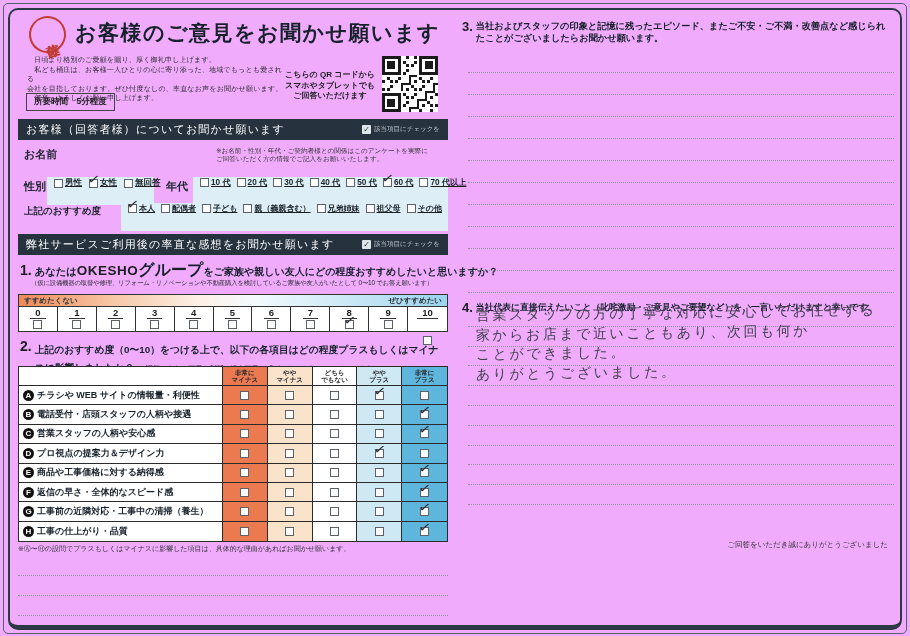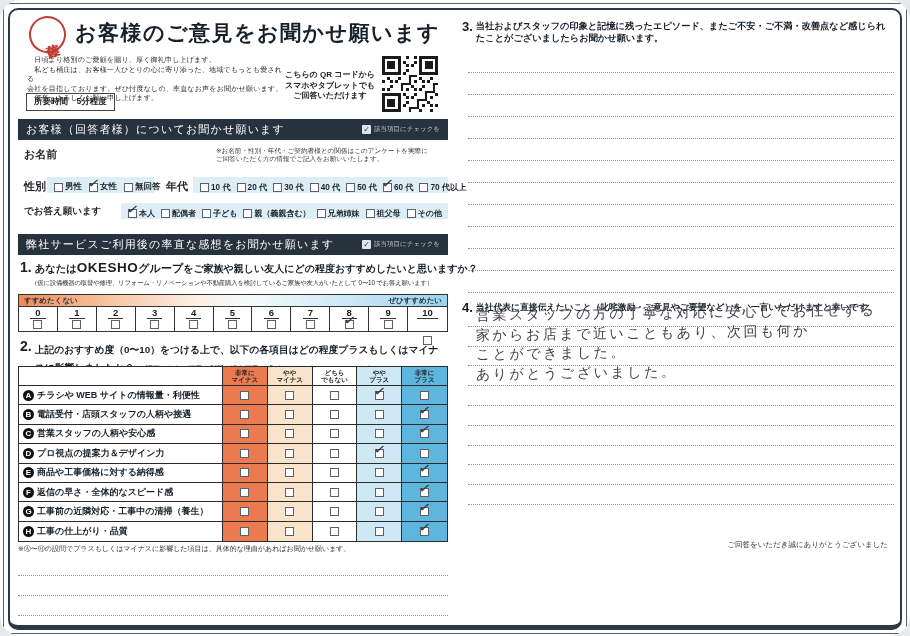--- a/index.html
+++ b/index.html
@@ -1,37 +1,37 @@
 <!DOCTYPE html>
 <html><head>
 <meta charset="utf-8">
 <style>
   html,body{margin:0;padding:0;background:#e7eaec;}
   *{box-sizing:border-box;font-family:"Liberation Sans","DejaVu Sans",sans-serif;}
-  #page{position:relative;width:910px;height:636px;background:#ffffff;color:#1d1d20;overflow:hidden;border-radius:21px;}
+  #page{position:relative;width:910px;height:636px;background:#f0abfc;color:#1d1d20;overflow:hidden;}
   .abs{position:absolute;}
   .preline{white-space:pre-line;}
   
   .frame-outer{position:absolute;left:3px;top:3px;right:3px;bottom:2px;border:1px solid #55606b;border-radius:5px;pointer-events:none;}
   .frame-inner{position:absolute;left:8px;top:8px;right:8px;bottom:6px;border:2px solid #2c3944;border-bottom-width:5px;border-radius:10px;pointer-events:none;}
   
   .stamp{width:37px;height:37px;border:2px solid #c23b34;border-radius:50%;display:flex;align-items:center;justify-content:center;transform:rotate(-18deg);}
   .stamp span{writing-mode:vertical-rl;font-size:13px;font-weight:bold;color:#c23b34;letter-spacing:-1px;line-height:1;}
   .main-title{font-size:21px;font-weight:bold;letter-spacing:1.5px;color:#17212b;}
   .intro{font-size:7px;line-height:9.6px;color:#2a2a2e;letter-spacing:0.2px;}
   .duration{border:1px solid #444;font-size:8.5px;font-weight:bold;padding:2px 7px;color:#222;}
   .qr-note{font-size:8px;font-weight:bold;text-align:center;line-height:10.5px;color:#222;}
   
   .bar{background:#26323e;color:#fff;display:flex;align-items:center;justify-content:space-between;padding:0 8px;height:21px;}
   .bar-title{font-size:11px;font-weight:normal;letter-spacing:1.2px;}
   .bar-note{font-size:6.5px;color:#c4cdd5;display:flex;align-items:center;gap:3px;}
   .mini-cb{width:9px;height:9px;background:#dfe6ea;color:#26323e;font-size:8px;line-height:9px;text-align:center;border-radius:1px;font-weight:bold;}
   
   .flabel{font-weight:bold;color:#1c242c;}
-  .band{background:#ddeef6;display:flex;align-items:flex-end;padding:0 7px;height:16px;}
+  .band{background:#ddeef6;display:flex;align-items:flex-start;padding:0 7px;height:28px;text-decoration:underline;}
   .opt{display:flex;align-items:center;gap:2px;font-weight:bold;color:#1c242c;position:relative;white-space:nowrap;}
   .cb{width:9px;height:9px;border:1px solid #5a6168;background:#fff;display:inline-block;position:relative;flex:none;}
   .check{position:absolute;font-size:14px;color:#2e2e38;left:-2px;top:-9px;transform:rotate(10deg);font-weight:400;pointer-events:none;}
   .note-small{font-size:6.6px;line-height:8.2px;color:#333;}
   
   .qnum{font-weight:bold;font-size:14px;margin-right:3px;line-height:1;}
   .qtitle{font-weight:bold;color:#16202a;}
   .brand{font-weight:bold;font-size:13.5px;letter-spacing:0.5px;}
   
   .scale-strip{height:12px;display:flex;align-items:center;justify-content:space-between;padding:0 5px;
@@ -307,21 +307,21 @@
           <span class="check">✓</span>
         </span>
         <span>60 代</span>
       </span>
       <span class="opt">
         <span class="cb"></span>
         <span>70 代以上</span>
       </span>
     </div>
 
-  <div class="abs flabel" style="left:24px;top:205px;font-size:9.5px;">でお答え願います</div>
+  <div class="abs flabel" style="left:24px;top:205px;font-size:9.5px;">上記のおすすめ度</div>
   <div class="abs band" style="left:121px;top:203px;width:327px;gap:6px;font-size:8px;justify-content:space-between;">
       <span class="opt">
         <span class="cb">
           <span class="check">✓</span>
         </span>
         <span>本人</span>
       </span>
       <span class="opt">
         <span class="cb"></span>
         <span>配偶者</span>
@@ -353,21 +353,21 @@
     <span class="bar-note">
         <span class="mini-cb">✓</span>
         <span>該当項目にチェックを</span>
       </span>
   </div>
 
   <div class="abs" style="left:20px;top:260px;width:428px;display:flex;align-items:baseline;white-space:nowrap;">
     <span class="qnum">1.</span>
     <span class="qtitle" style="font-size:10.3px;">あなたは </span>
     <span class="brand">OKESHO</span>
-    <span class="qtitle" style="font-size:11px;">グループ </span>
+    <span class="qtitle" style="font-size:16px;">グループ </span>
     <span class="qtitle" style="font-size:10px;">をご家族や親しい友人にどの程度おすすめしたいと思いますか？</span>
   </div>
   <div class="abs" style="left:31px;top:279px;width:417px;font-size:6.4px;color:#2c2c30;white-space:nowrap;letter-spacing:-0.2px;">（仮に設備機器の取替や修理、リフォーム・リノベーションや不動産購入を検討しているご家族や友人がいたとして 0〜10 でお答え願います）</div>
 
   <div class="abs scale-strip" style="left:18px;top:294px;width:430px;">
     <span>すすめたくない</span>
     <span>ぜひすすめたい</span>
   </div>
   <div class="abs scale-row" style="left:18px;top:306px;width:430px;" id="scale-row">
       <div class="scale-cell">

